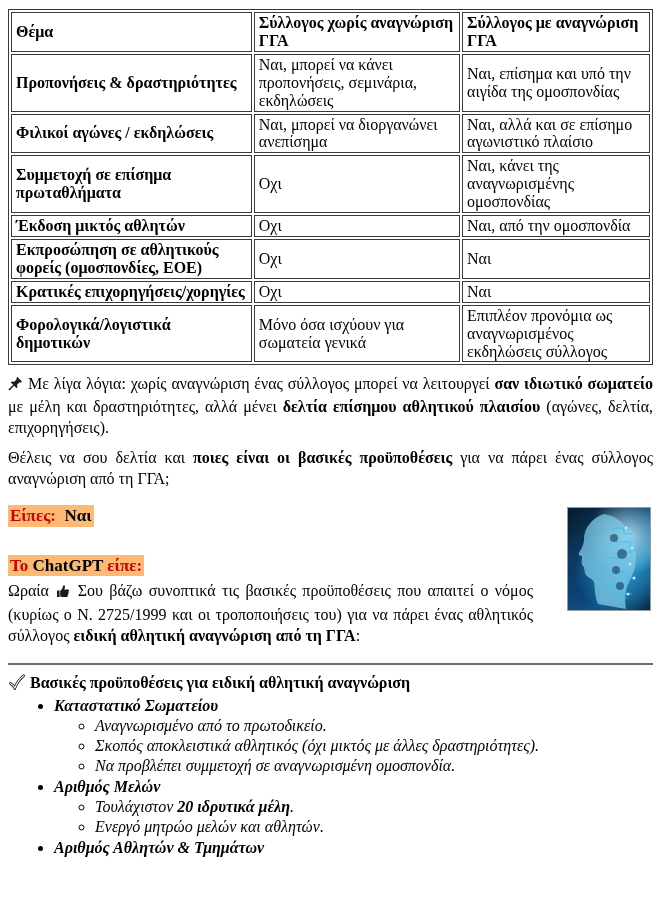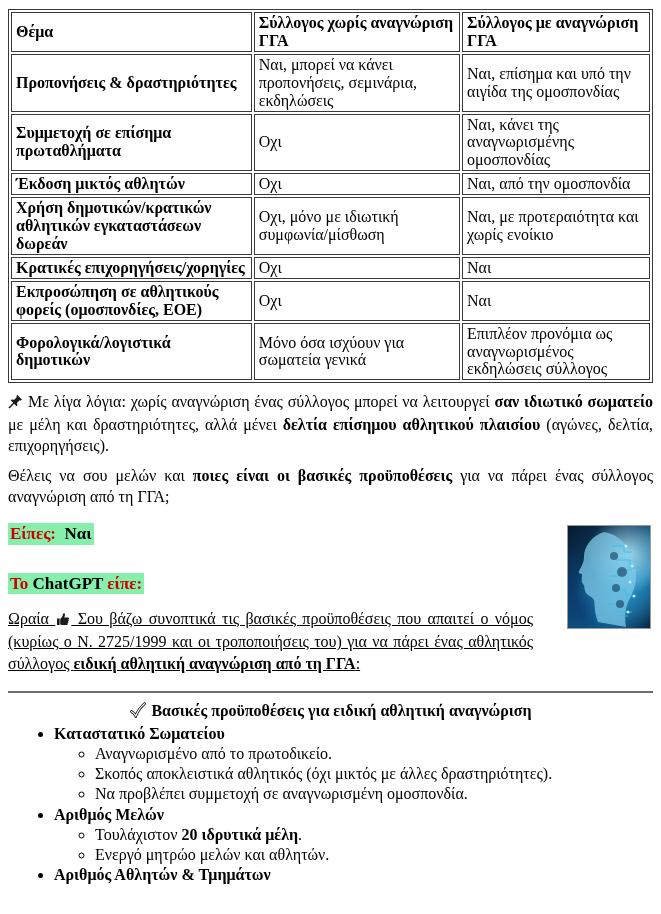--- a/index.html
+++ b/index.html
@@ -23,45 +23,45 @@
   }
   table.compare th{font-weight:bold;}
   th.just{text-align:justify;}
   .c1{width:237px;} .c2{width:203px;} .c3{width:185px;}
 
   
   .para{margin:9px 0;line-height:1.3;text-align:justify;}
   .para b, li b{font-weight:bold;}
   .icon-inline{display:inline-block;vertical-align:-2px;margin-right:5px;}
 
-  .hl{background:#86efac;font-weight:bold;font-size:17px;padding:0 2px;line-height:1.25;display:inline-block;}
+  .hl{background:#fdba74;font-weight:bold;font-size:17px;padding:0 2px;line-height:1.25;display:inline-block;}
   .red{color:#cc0000;}
   .you-said{margin:16px 0 0;}
   .gpt-label{margin:28px 0 2px;}
 
   .response{position:relative;}
-  .answer{margin:13px 120px 10px 0;text-align:justify;line-height:1.35;text-decoration:underline;}
+  .answer{margin:3px 120px 10px 0;text-align:justify;line-height:1.35;}
 
   
   .ai-img{
     position:absolute;top:2px;right:2px;width:82px;height:102px;
     border:1px solid #9a9a9a;overflow:hidden;
     background:
       radial-gradient(circle at 72% 28%, rgba(190,240,255,.85), rgba(190,240,255,0) 42%),
       radial-gradient(circle at 62% 62%, rgba(50,160,215,.8), rgba(50,160,215,0) 55%),
       radial-gradient(circle at 20% 80%, rgba(10,60,110,.9), rgba(10,60,110,0) 60%),
       linear-gradient(135deg,#071a30 0%,#0c3c63 38%,#1378ae 68%,#0a2946 100%);
   }
   .ai-img svg{display:block;}
 
   hr.divider{border:none;border-top:2px solid #6e6e6e;margin:16px 0 9px;}
 
   
-  .req-head{font-weight:bold;margin:6px 0 3px;line-height:1.15;text-align:center;}
-  ul.main{margin:2px 0 0;padding-left:46px;list-style:disc;}
+  .req-head{font-weight:bold;margin:6px 0 3px;line-height:1.15;}
+  ul.main{margin:2px 0 0;padding-left:46px;list-style:disc;font-style:italic;}
   ul.main > li{line-height:1.12;margin:2px 0;}
   ul.main > li > .t{font-weight:bold;}
   ul.sub{margin:2px 0 3px;padding-left:41px;list-style:circle;}
   ul.sub li{line-height:1.12;margin:2px 0;text-align:justify;padding-right:2px;}
 </style>
 </head>
 <body>
 
 <div class="page">
 
@@ -76,61 +76,61 @@
       <th>Θέμα</th>
       <th class="just">Σύλλογος χωρίς αναγνώριση ΓΓΑ</th>
       <th>Σύλλογος με αναγνώριση ΓΓΑ</th>
     </tr>
     <tr>
       <td style="font-weight:bold">Προπονήσεις &amp; δραστηριότητες</td>
       <td>Ναι, μπορεί να κάνει προπονήσεις, σεμινάρια, εκδηλώσεις</td>
       <td>Ναι, επίσημα και υπό την αιγίδα της ομοσπονδίας</td>
     </tr>
     <tr>
+      <td style="font-weight:bold">Φιλικοί αγώνες / εκδηλώσεις</td>
+      <td>Ναι, μπορεί να διοργανώνει ανεπίσημα</td>
+      <td>Ναι, αλλά και σε επίσημο αγωνιστικό πλαίσιο</td>
+    </tr>
+    <tr>
       <td style="font-weight:bold">Συμμετοχή σε επίσημα πρωταθλήματα</td>
       <td>Οχι</td>
       <td>Ναι, κάνει της αναγνωρισμένης ομοσπονδίας</td>
     </tr>
     <tr>
       <td style="font-weight:bold">Έκδοση μικτός αθλητών</td>
       <td>Οχι</td>
       <td>Ναι, από την ομοσπονδία</td>
     </tr>
     <tr>
-      <td style="font-weight:bold">Χρήση δημοτικών/κρατικών αθλητικών εγκαταστάσεων δωρεάν</td>
-      <td>Οχι, μόνο με ιδιωτική συμφωνία/μίσθωση</td>
-      <td>Ναι, με προτεραιότητα και χωρίς ενοίκιο</td>
+      <td style="font-weight:bold">Εκπροσώπηση σε αθλητικούς φορείς (ομοσπονδίες, ΕΟΕ)</td>
+      <td>Οχι</td>
+      <td>Ναι</td>
     </tr>
     <tr>
       <td style="font-weight:bold">Κρατικές επιχορηγήσεις/χορηγίες</td>
-      <td>Οχι</td>
-      <td>Ναι</td>
-    </tr>
-    <tr>
-      <td style="font-weight:bold">Εκπροσώπηση σε αθλητικούς φορείς (ομοσπονδίες, ΕΟΕ)</td>
       <td>Οχι</td>
       <td>Ναι</td>
     </tr>
     <tr>
       <td style="font-weight:bold">Φορολογικά/λογιστικά δημοτικών</td>
       <td>Μόνο όσα ισχύουν για σωματεία γενικά</td>
       <td>Επιπλέον προνόμια ως αναγνωρισμένος εκδηλώσεις σύλλογος</td>
     </tr>
   </tbody>
     </table>
 
   <p class="para">
     <span class="icon-inline">
       <svg width="15" height="15" viewBox="0 0 15 15">
           <path d="M9.2 0.8 L14.1 5.7 L12.9 6.4 L11.6 6.2 L8.9 8.9 C9.6 10.4 9.4 11.6 8.6 12.2 L6.1 9.7 L1.6 14.6 L0.4 13.4 L5.2 8.8 L2.7 6.3 C3.4 5.5 4.6 5.3 6.0 6.0 L8.7 3.3 L8.5 2.0 Z" fill="#1b1b1b"></path>
         </svg>
     </span><span><span>Με λίγα λόγια: χωρίς αναγνώριση ένας σύλλογος μπορεί να λειτουργεί </span><b>σαν ιδιωτικό σωματείο</b><span> με μέλη και δραστηριότητες, αλλά μένει </span><b>δελτία επίσημου αθλητικού πλαισίου</b><span> (αγώνες, δελτία, επιχορηγήσεις).</span></span>
   </p>
 
-  <p class="para"><span>Θέλεις να σου μελών και </span><b>ποιες είναι οι βασικές προϋποθέσεις</b><span> για να πάρει ένας σύλλογος αναγνώριση από τη ΓΓΑ;</span></p>
+  <p class="para"><span>Θέλεις να σου δελτία και </span><b>ποιες είναι οι βασικές προϋποθέσεις</b><span> για να πάρει ένας σύλλογος αναγνώριση από τη ΓΓΑ;</span></p>
 
   <div class="response">
 
     <div class="ai-img">
       <svg width="82" height="102" viewBox="0 0 82 102">
         <path d="M36 6 C24 10 16 20 16 31 C16 37 13 41 11 45 C10 47 12 48 14 48 C14 52 13 56 15 58 C17 60 16 64 18 67 C20 70 24 70 26 74 C27 78 26 86 30 96 L58 101 C56 88 58 80 62 72 C68 62 70 48 66 36 C61 18 50 8 36 6 Z" fill="#7ecbe8" opacity="0.75"></path>
         <path d="M34 10 C46 10 58 20 62 34 C66 48 64 60 58 70 C53 79 52 88 54 98 L70 100 C74 70 80 50 72 30 C64 12 48 4 34 10 Z" fill="#0c3least" opacity="0"></path>
         <g stroke="#35c0e8" stroke-width="1" opacity="0.8" fill="none">
           <path d="M44 20 h12 v6 h8"></path>
             <path d="M48 34 h14 v8 h6"></path>

